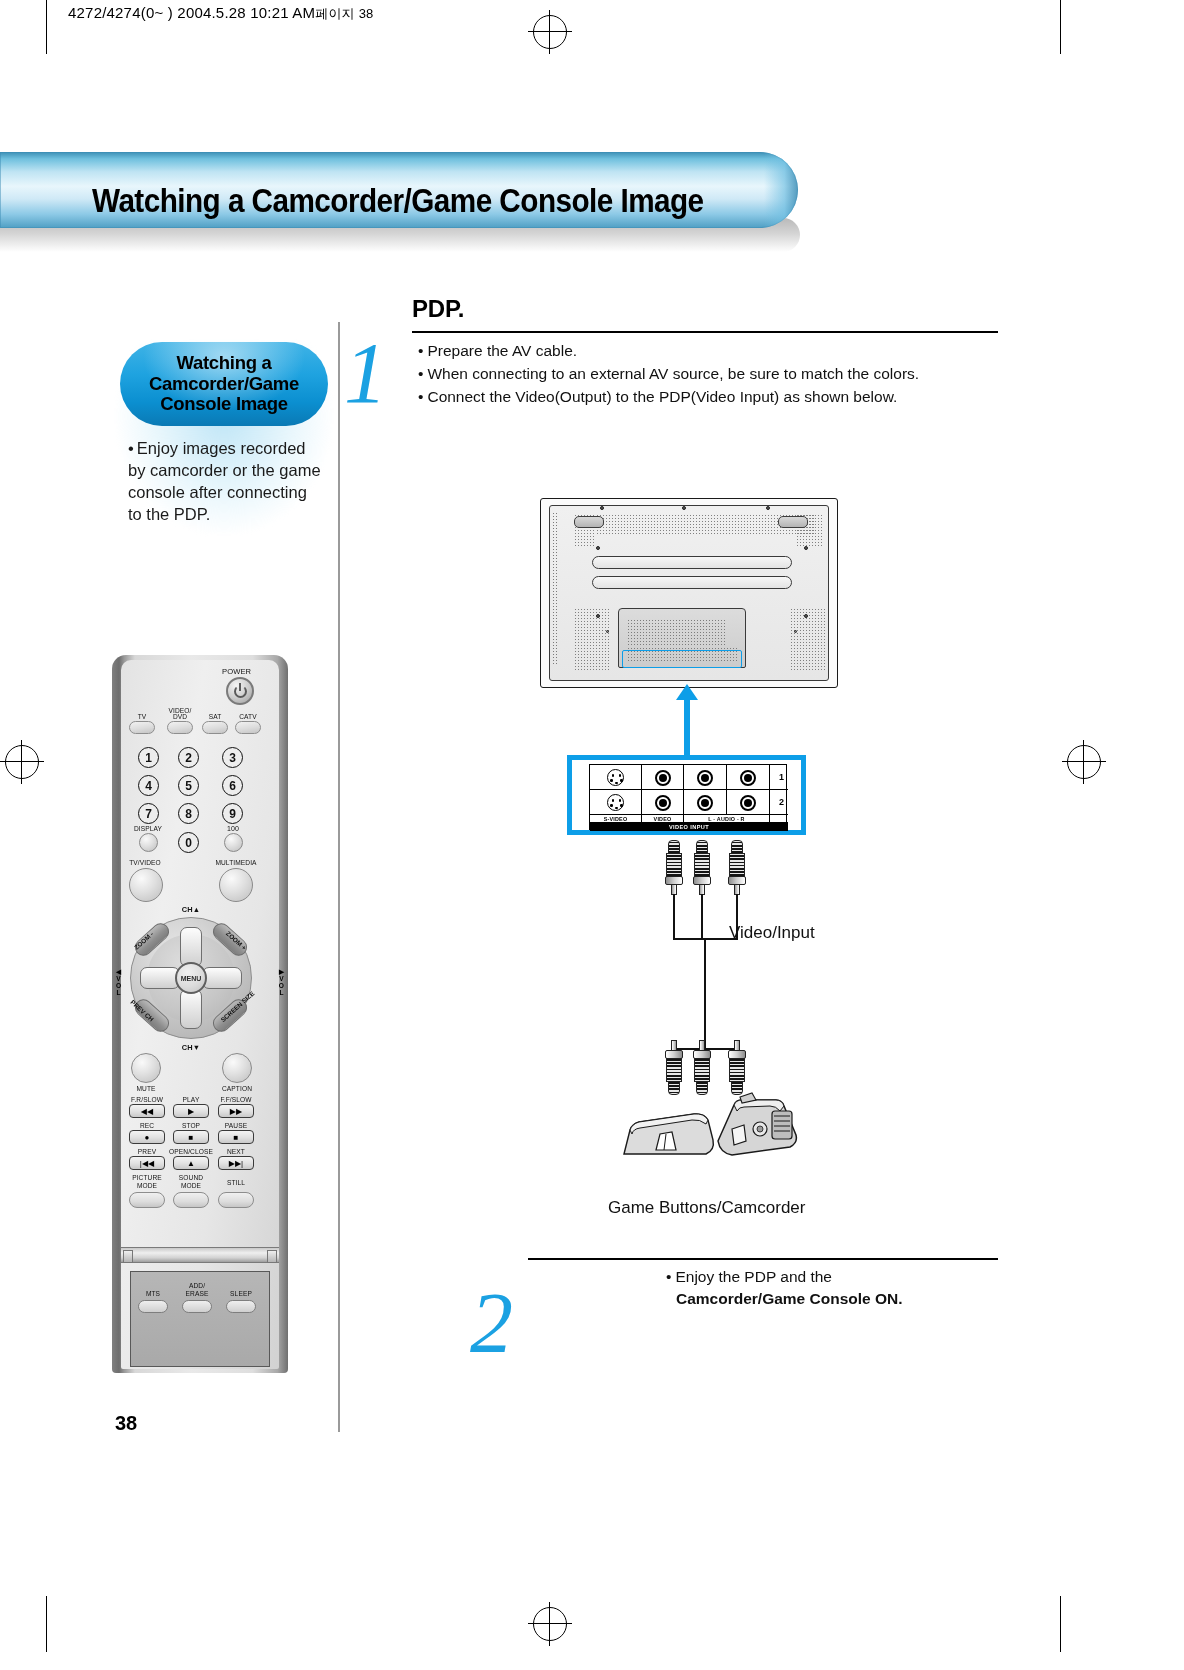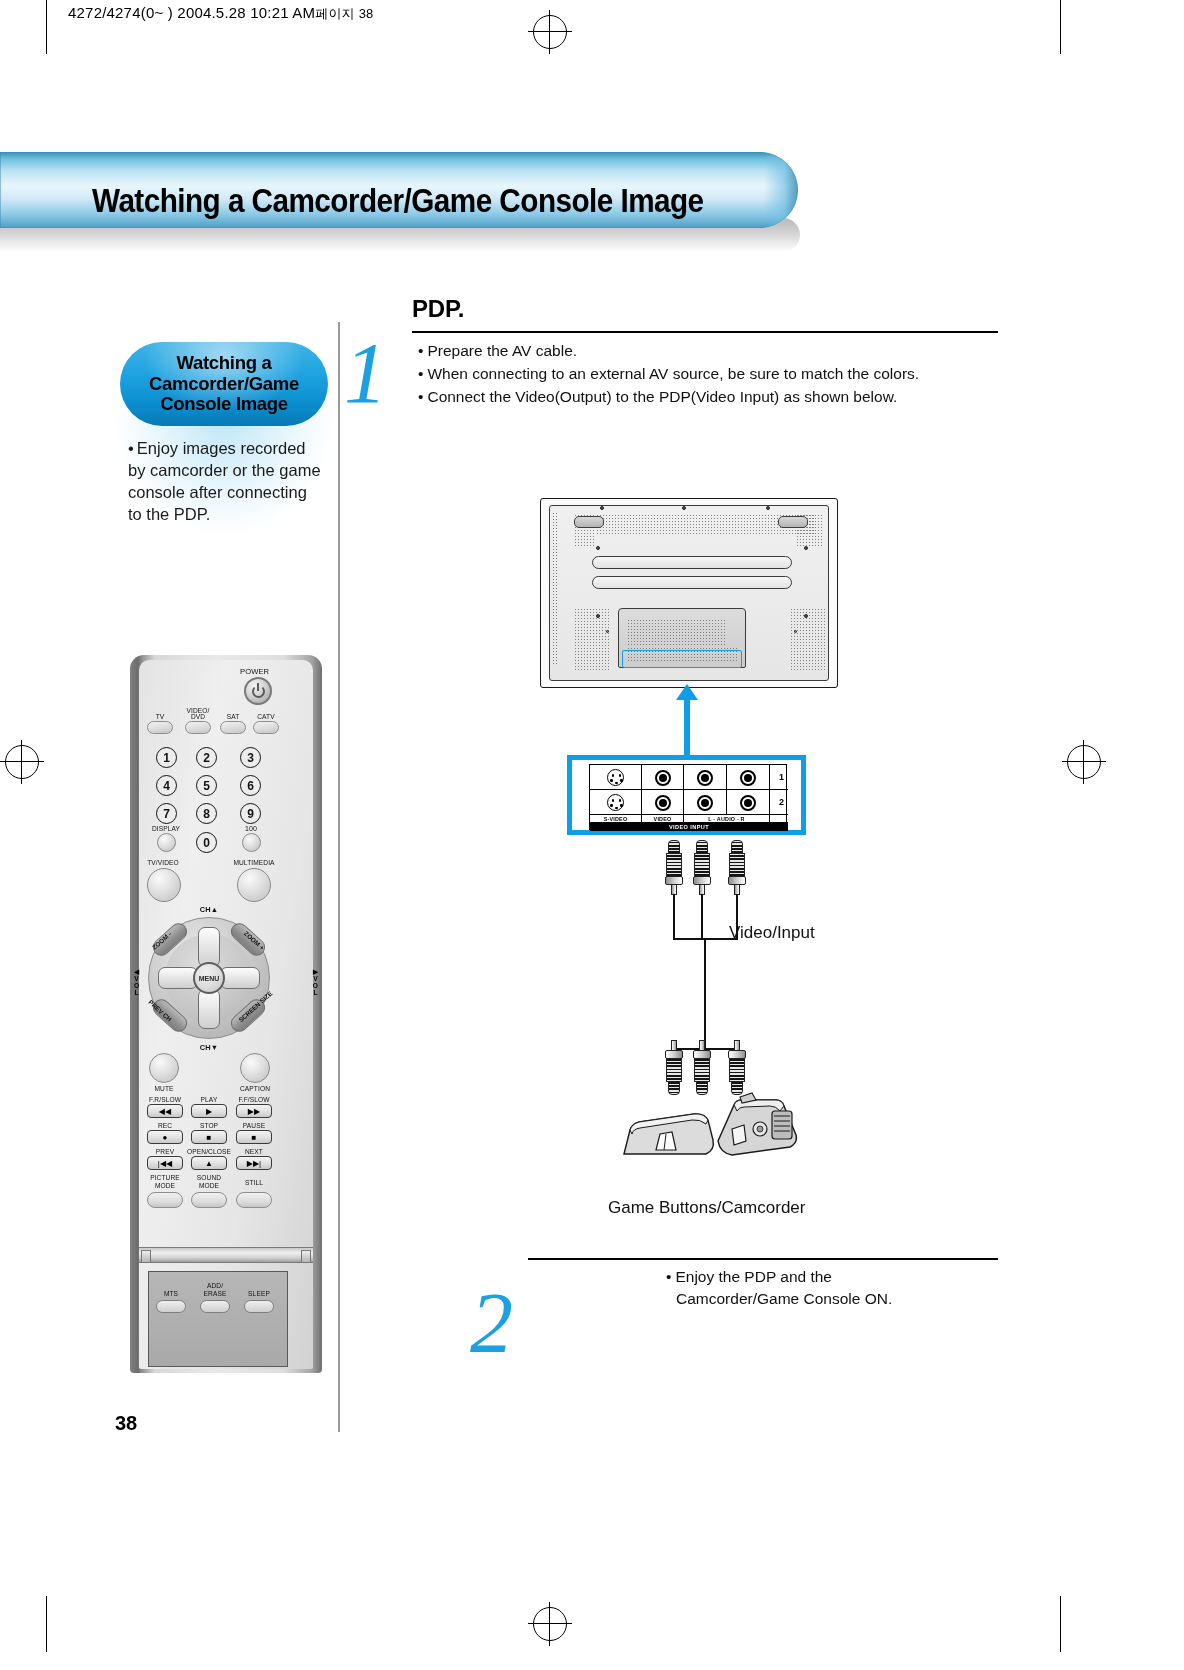--- a/index.html
+++ b/index.html
@@ -112,31 +112,31 @@
   .step1 h2 .l1 { display:block; }
   .rule { height:2px; background:#000; margin:8px 0 7px 0; }
   .bullets { font-size:15.5px; line-height:1.47; color:#111; padding-left:6px; }
   .bullets div { white-space:nowrap; }
   .bullets .b { margin-right:4px; }
 
   .step2 { position:absolute; left:528px; top:1252px; width:470px; }
   .step2 h2 { margin:0; font-size:21.5px; font-weight:bold; letter-spacing:-0.2px; }
   .step2 .rule { margin:6px 0 6px 0; }
   .step2 .bullets { font-size:15.5px; line-height:1.4; padding-left:138px; }
-  .step2 .bullets .ln2 { padding-left:10px; }
+  .step2 .bullets .ln2 { padding-left:10px;font-weight:bold; }
 
   
   .page-num {
     position:absolute; left:115px; top:1412px;
     font-size:20px; font-weight:bold; color:#000;
   }
 
   
   .remote {
-    position:absolute; left:130px; top:655px; width:192px; height:718px;
+    position:absolute; left:112px; top:655px; width:176px; height:718px;
   }
   .remote-body {
     position:absolute; inset:0;
     background:linear-gradient(90deg,#808080 0%,#6d6d6d 4%,#9a9a9a 7%,#d8d8d8 13%,#e9e9e9 45%,#dedede 80%,#a8a8a8 94%,#6f6f6f 100%);
     border-radius:14px 14px 4px 4px;
   }
   .remote-face {
     position:absolute; left:9px; top:5px; right:9px; bottom:4px;
     background:linear-gradient(100deg,#e3e3e3 0%,#efefef 30%,#e6e6e6 65%,#d2d2d2 100%);
     border-radius:10px 10px 2px 2px;

